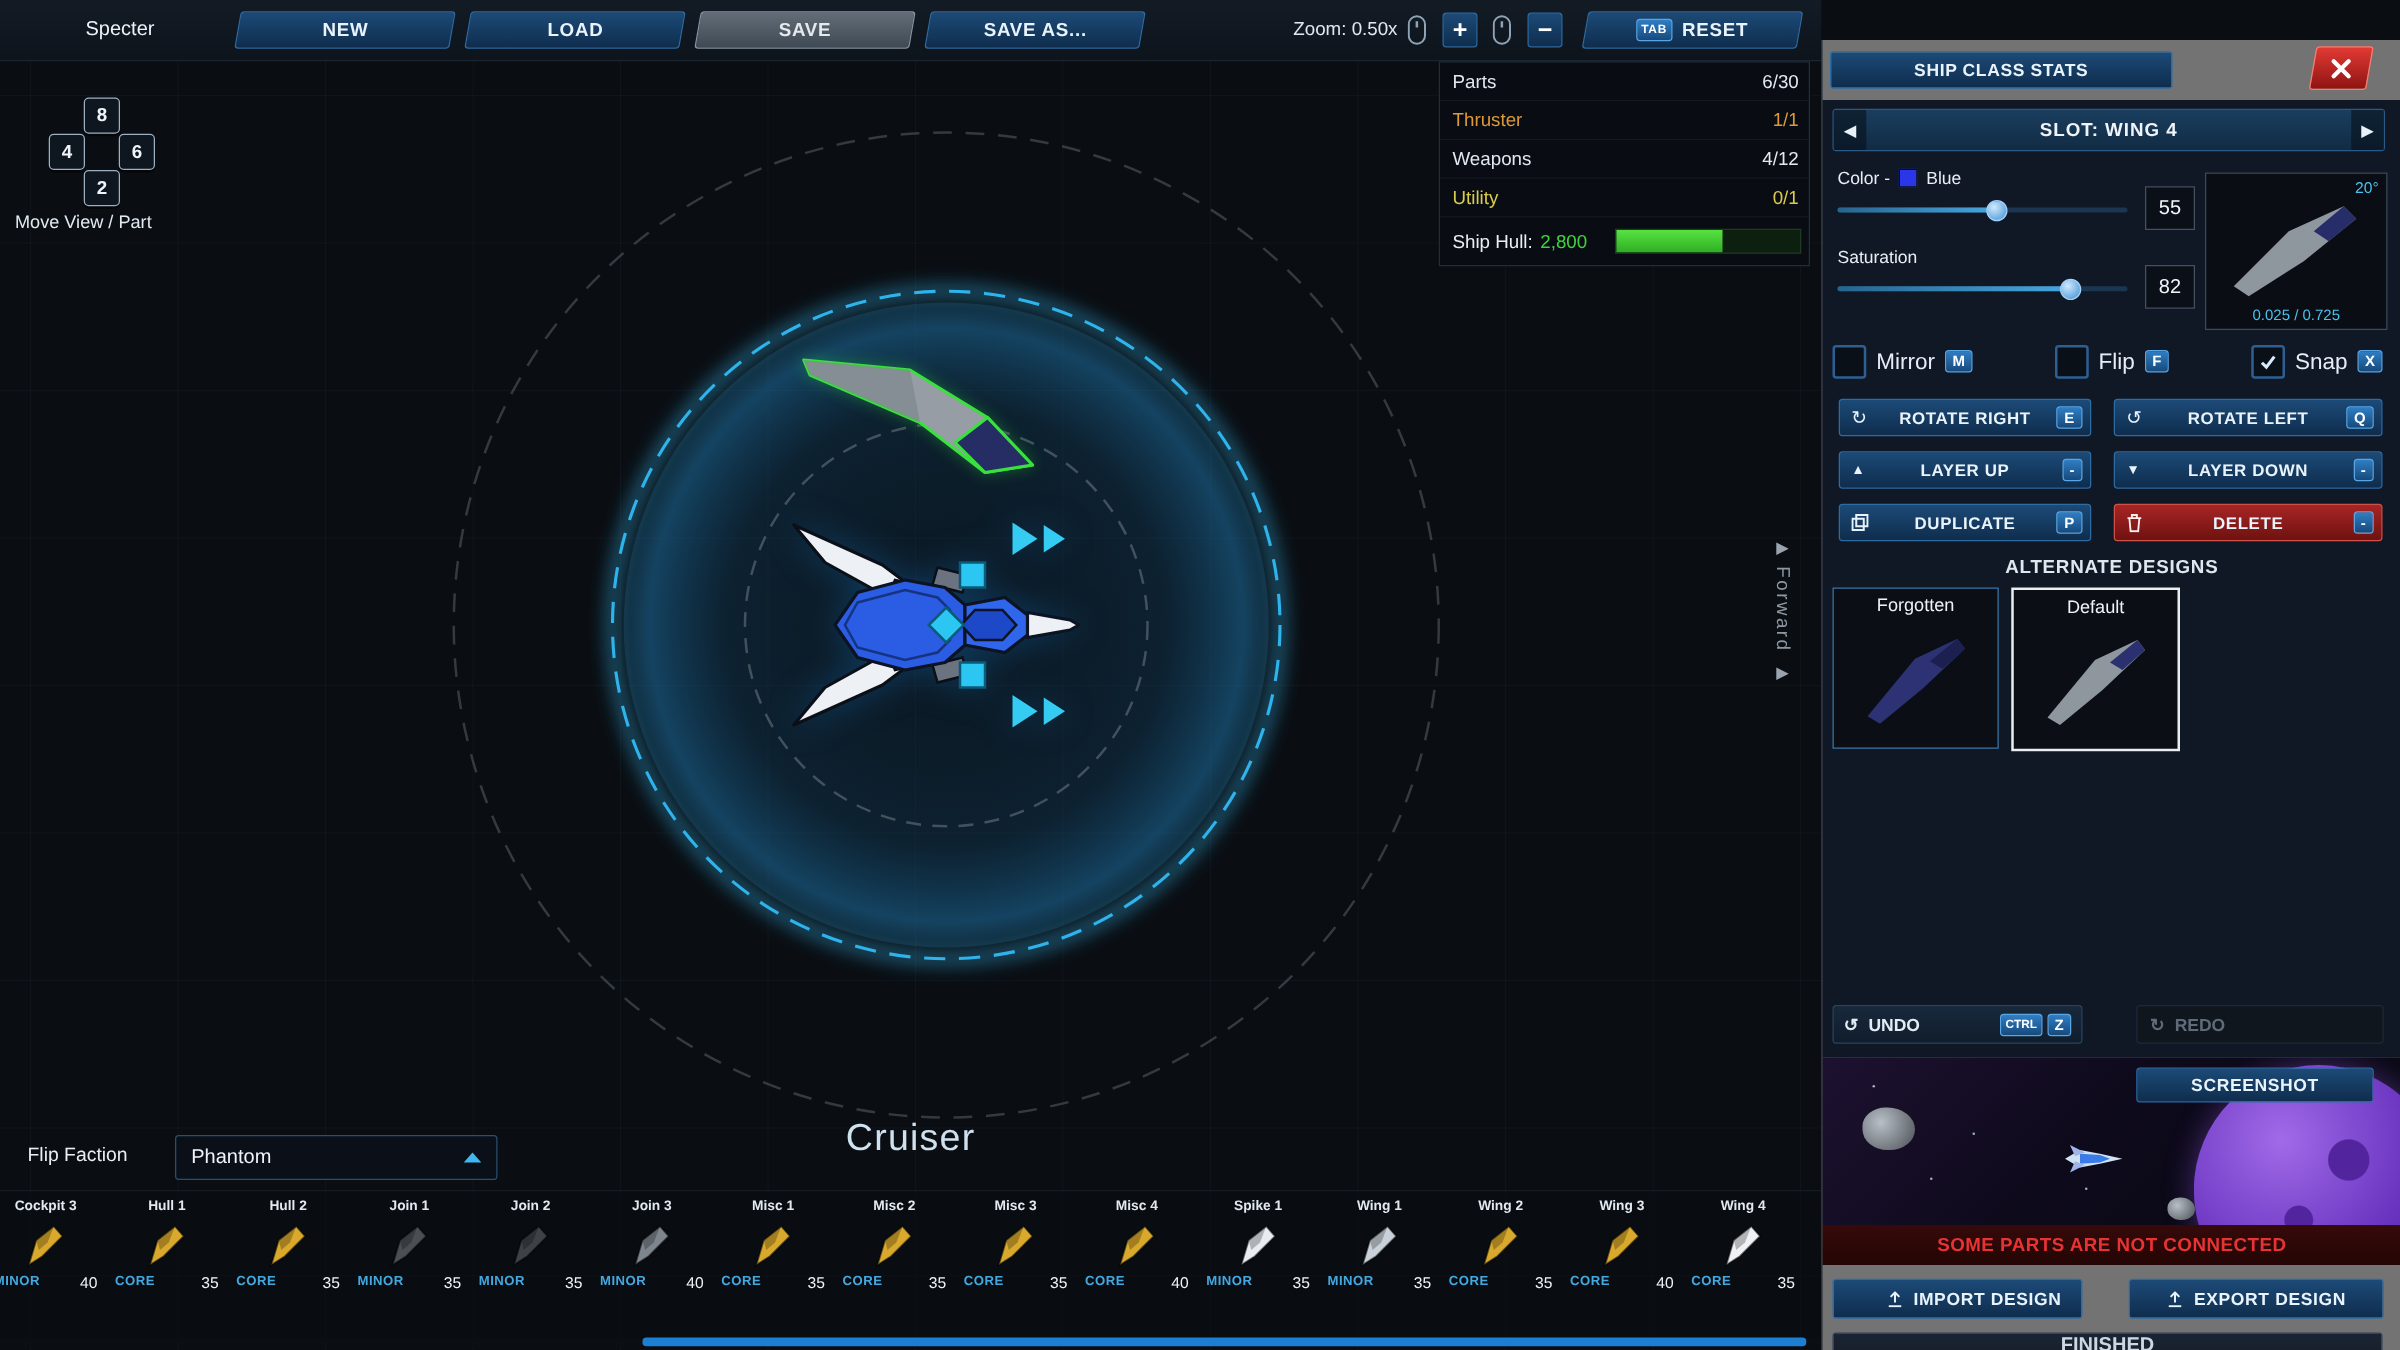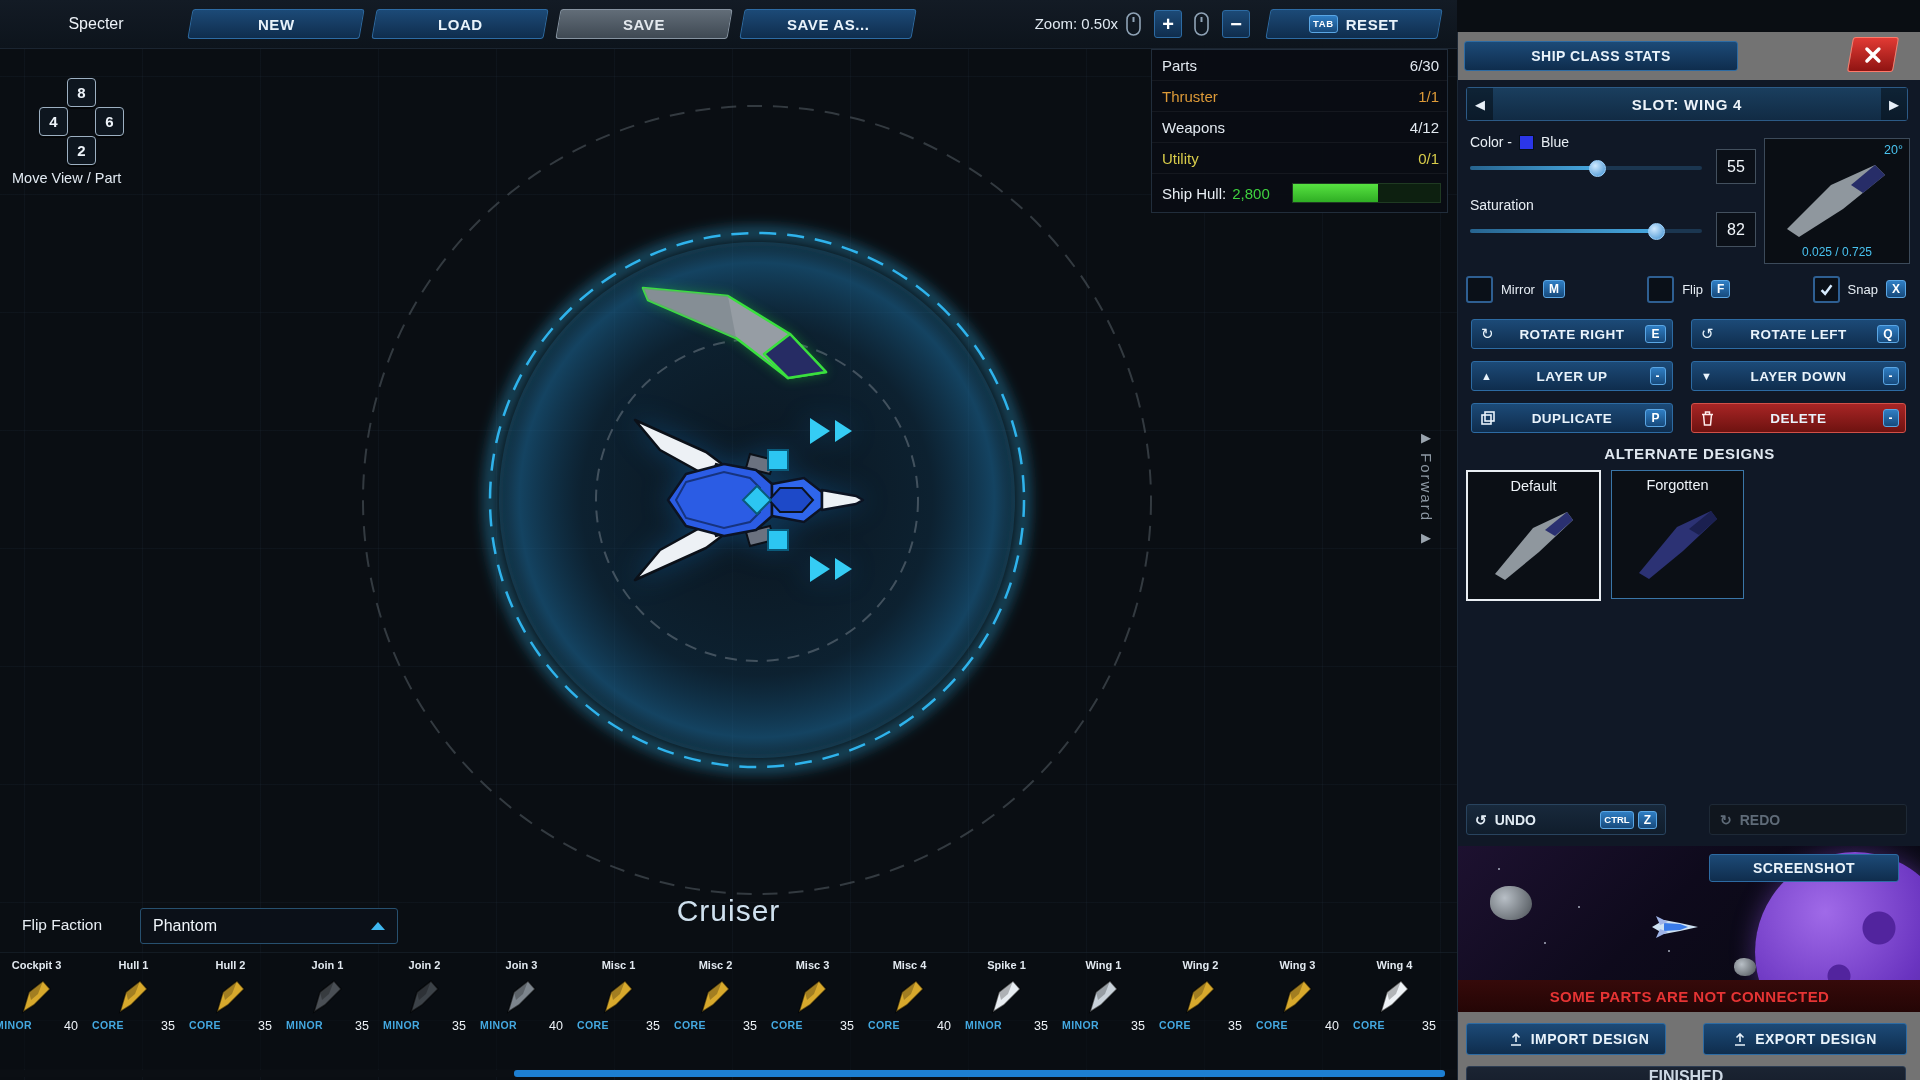--- a/index.html
+++ b/index.html
@@ -102,21 +102,21 @@
   .preview{position:absolute;left:306px;top:106px;width:144px;height:124px;background:#0a0e14;
            border:1px solid #3c4a5a;}
   .pv-angle{position:absolute;right:6px;top:4px;font-size:12.5px;color:#49c3f0;}
   .pv-coords{position:absolute;left:0;bottom:4px;width:100%;text-align:center;font-size:12px;color:#49c3f0;}
   .toggle-row{position:absolute;left:8px;top:242px;width:440px;height:30px;display:flex;
               justify-content:space-between;align-items:center;}
   .toggle-group{display:flex;align-items:center;gap:8px;}
   .cb{width:23px;height:23px;background:#0a1018;border:2px solid #2e5f92;border-radius:3px;
       display:flex;align-items:center;justify-content:center;cursor:pointer;}
   .cb svg{width:17px;height:17px;}
-  .toggle-label{font-size:13px;color:#e6edf4;}
+  .toggle-label{font-size:18px;color:#e6edf4;}
   .act-btn{position:absolute;height:30px;background:linear-gradient(#1c4a77,#0f2d4d);
            border:1px solid #2d6ba3;border-radius:3px;color:#e9f3fb;font-weight:bold;font-size:13.5px;
            letter-spacing:.5px;display:flex;align-items:center;justify-content:center;cursor:pointer;}
   .act-btn .lead{position:absolute;left:9px;font-size:15px;font-weight:normal;display:flex;align-items:center;}
   .act-btn .keycap{position:absolute;right:6px;}
   .act-btn.red{background:linear-gradient(#a82525,#6e1210);border-color:#d05048;}
   .alt-title{position:absolute;left:0;top:413px;width:100%;text-align:center;font-size:15px;
              font-weight:bold;letter-spacing:.6px;color:#dfe7ef;}
   .design-row{position:absolute;left:8px;top:438px;display:flex;gap:10px;}
   .design-thumb{width:131px;height:127px;background:#0b0f15;border:1px solid #3a76a8;position:relative;cursor:pointer;}
@@ -567,32 +567,32 @@
         <svg width="13" height="15" viewBox="0 0 13 15">
             <path d="M1 3.5h11M4.5 3.5V1h4v2.5M2.5 3.5l1 10.5h6l1-10.5" stroke="#ffecec" stroke-width="1.5" fill="none"></path>
           </svg>
       </span>
       <span>DELETE</span>
       <span class="keycap">-</span>
     </button>
 
     <div class="alt-title">ALTERNATE DESIGNS</div>
     <div class="design-row">
+        <div class="design-thumb">
+          <div class="design-name">Forgotten</div>
+          <svg class="design-img" viewBox="0 0 100 85">
+            <polygon points="12,72 50,26 84,10 90,18 56,50 22,78" fill="#2c3274"></polygon>
+            <polygon points="84,10 90,18 72,34 62,28" fill="#1b2050"></polygon>
+          </svg>
+        </div>
         <div class="design-thumb selected">
           <div class="design-name">Default</div>
           <svg class="design-img" viewBox="0 0 100 85">
             <polygon points="12,72 50,26 84,10 90,18 56,50 22,78" fill="#8f979e"></polygon>
             <polygon points="84,10 90,18 72,34 62,28" fill="#2a3070"></polygon>
-          </svg>
-        </div>
-        <div class="design-thumb">
-          <div class="design-name">Forgotten</div>
-          <svg class="design-img" viewBox="0 0 100 85">
-            <polygon points="12,72 50,26 84,10 90,18 56,50 22,78" fill="#2c3274"></polygon>
-            <polygon points="84,10 90,18 72,34 62,28" fill="#1b2050"></polygon>
           </svg>
         </div>
       </div>
 
     <button class="undo-btn">
       <span>↺</span>
       <span>UNDO</span>
       <span class="keys">
         <span class="keycap sm">CTRL</span>
         <span class="keycap">Z</span>

